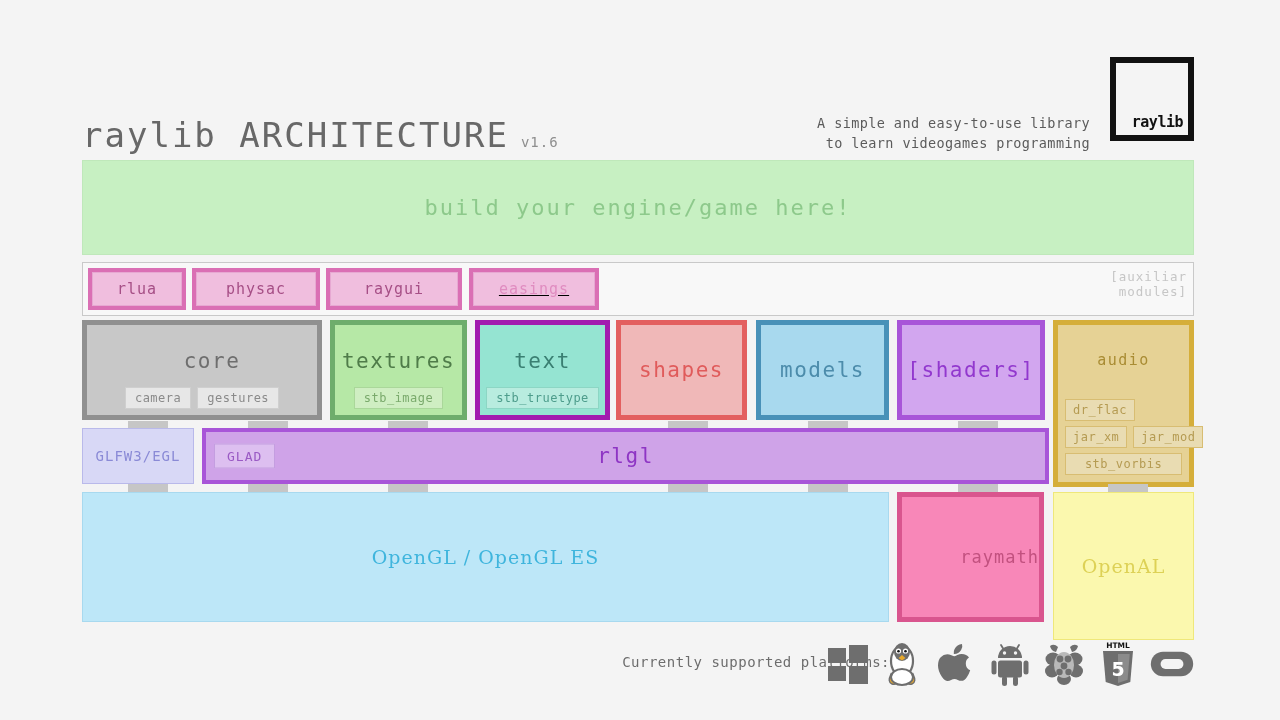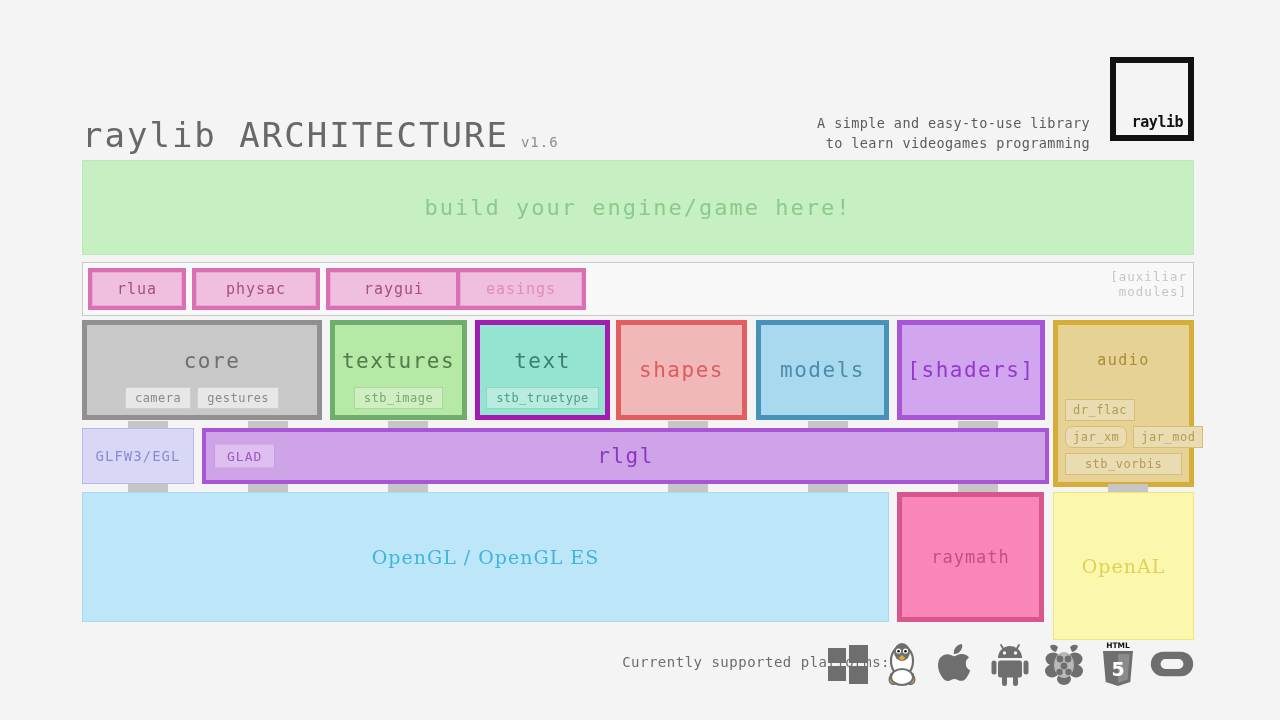--- a/index.html
+++ b/index.html
@@ -132,21 +132,21 @@
   .opengl .box-label {
     font-size: 19px; color: #3fb5dd; letter-spacing: 1px;
     font-family: "DejaVu Serif", serif;
   }
   .raymath {
     left: 897px; top: 492px; width: 147px; height: 130px;
     background: #d9558e; padding: 5px;
   }
   .raymath-inner {
     width: 100%; height: 100%; background: #f887b8;
-    display: flex; align-items: center; justify-content: center;
+    display: flex; align-items: center; justify-content: flex-end;
   }
   .raymath-inner .box-label { font-size: 17px; color: #c2517f; letter-spacing: 1px; }
   .openal {
     left: 1053px; top: 492px; width: 141px; height: 148px;
     background: #fbf8ae; border: 1px solid #efe87a;
   }
   .openal .box-label {
     font-size: 19px; color: #ddd156; letter-spacing: 1px;
     font-family: "DejaVu Serif", serif;
   }
@@ -197,21 +197,21 @@
         <div class="aux-item" style="left: 109px; width: 128px;">
           <div class="aux-inner">
             <span class="box-label">physac</span>
           </div>
         </div>
         <div class="aux-item" style="left: 243px; width: 136px;">
           <div class="aux-inner">
             <span class="box-label">raygui</span>
           </div>
         </div>
-        <div class="aux-item" style="left: 373px; width: 130px;">
+        <div class="aux-item" style="left: 386px; width: 130px; text-decoration: underline;">
           <div class="aux-inner faded">
             <span class="box-label">easings</span>
           </div>
         </div>
       </div>
     <div class="aux-note">
       <div>[auxiliar</div>
       <div>modules]</div>
     </div>
   </div>
@@ -269,21 +269,21 @@
     </div>
   <div id="audio-module">
       <div class="box mod-audio" style="left: 1053px; width: 141px; background: rgb(213, 174, 58);">
         <div class="audio-inner" style="background: rgb(230, 210, 149);">
           <div class="audio-title" style="color: rgb(169, 140, 51);">audio</div>
           <div class="audio-subs">
             <div class="r">
               <div class="sb" style="flex: 0 0 auto;">dr_flac</div>
             </div>
             <div class="r">
-              <div class="sb" style="flex: 0 0 auto; border-radius: 7px;">jar_xm</div>
+              <div class="sb" style="flex: 0 0 auto;">jar_xm</div>
               <div class="sb" style="flex: 0 0 auto;">jar_mod</div>
             </div>
             <div class="r">
               <div class="sb" style="flex: 1 1 0%;">stb_vorbis</div>
             </div>
           </div>
         </div>
       </div>
     </div>
 

